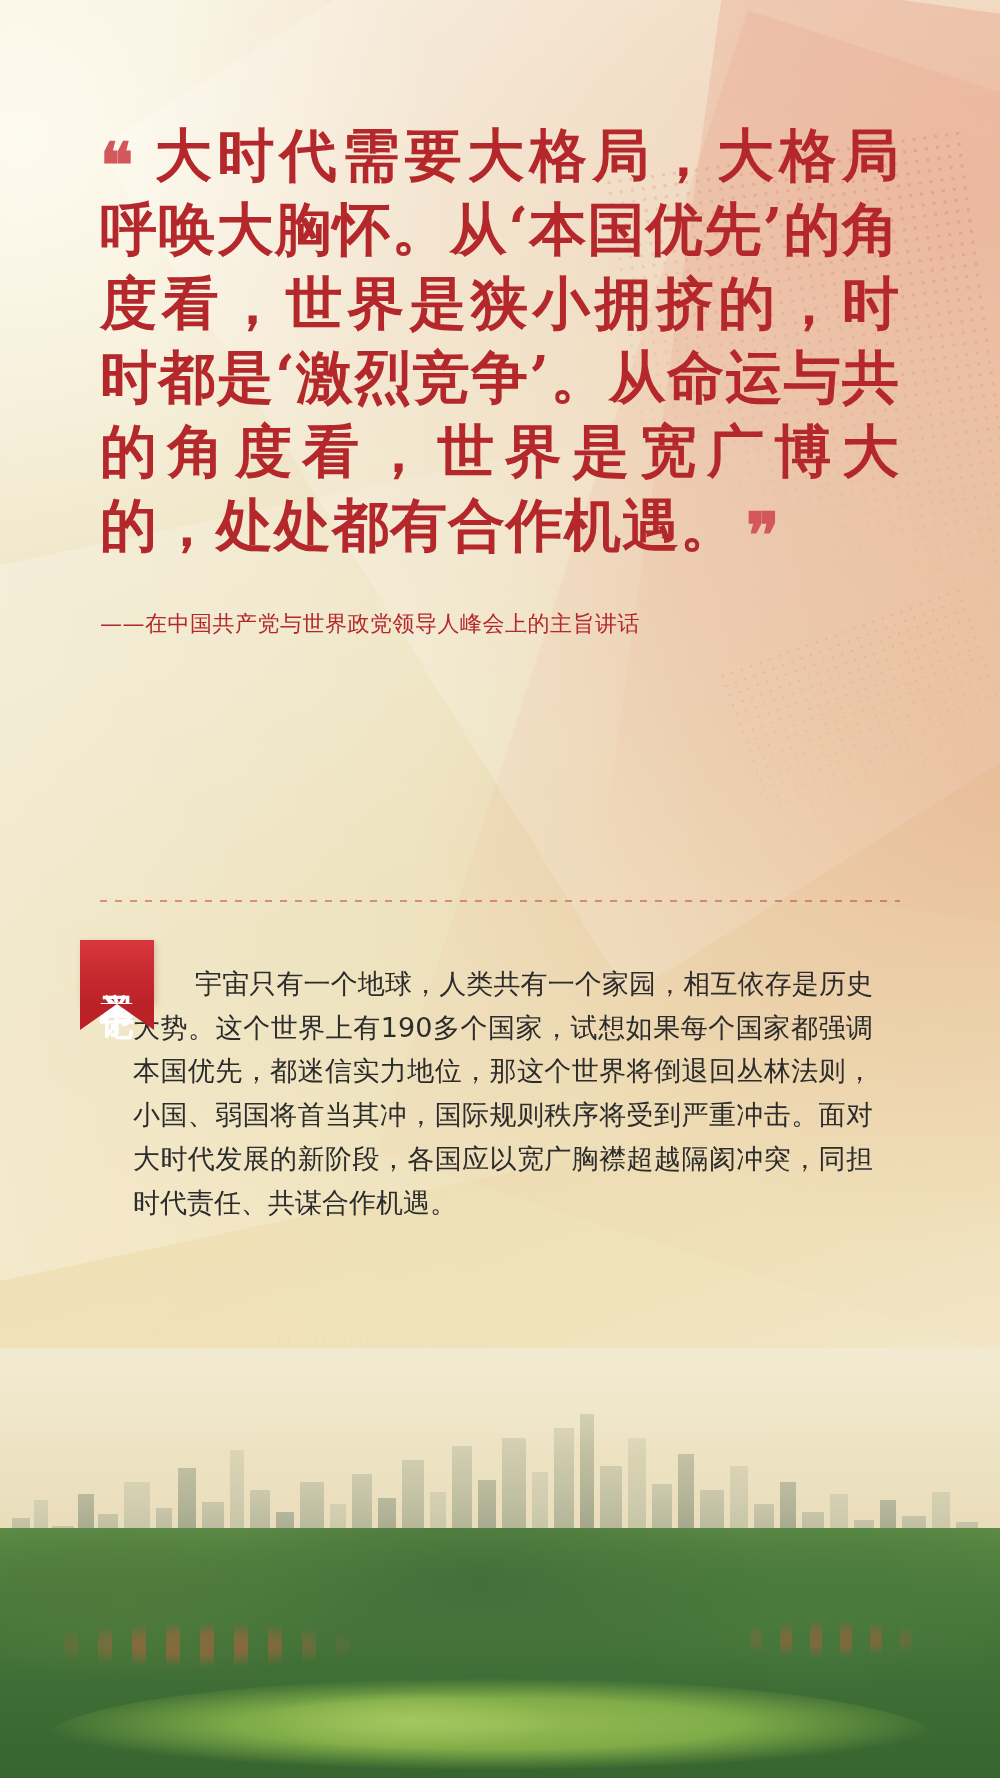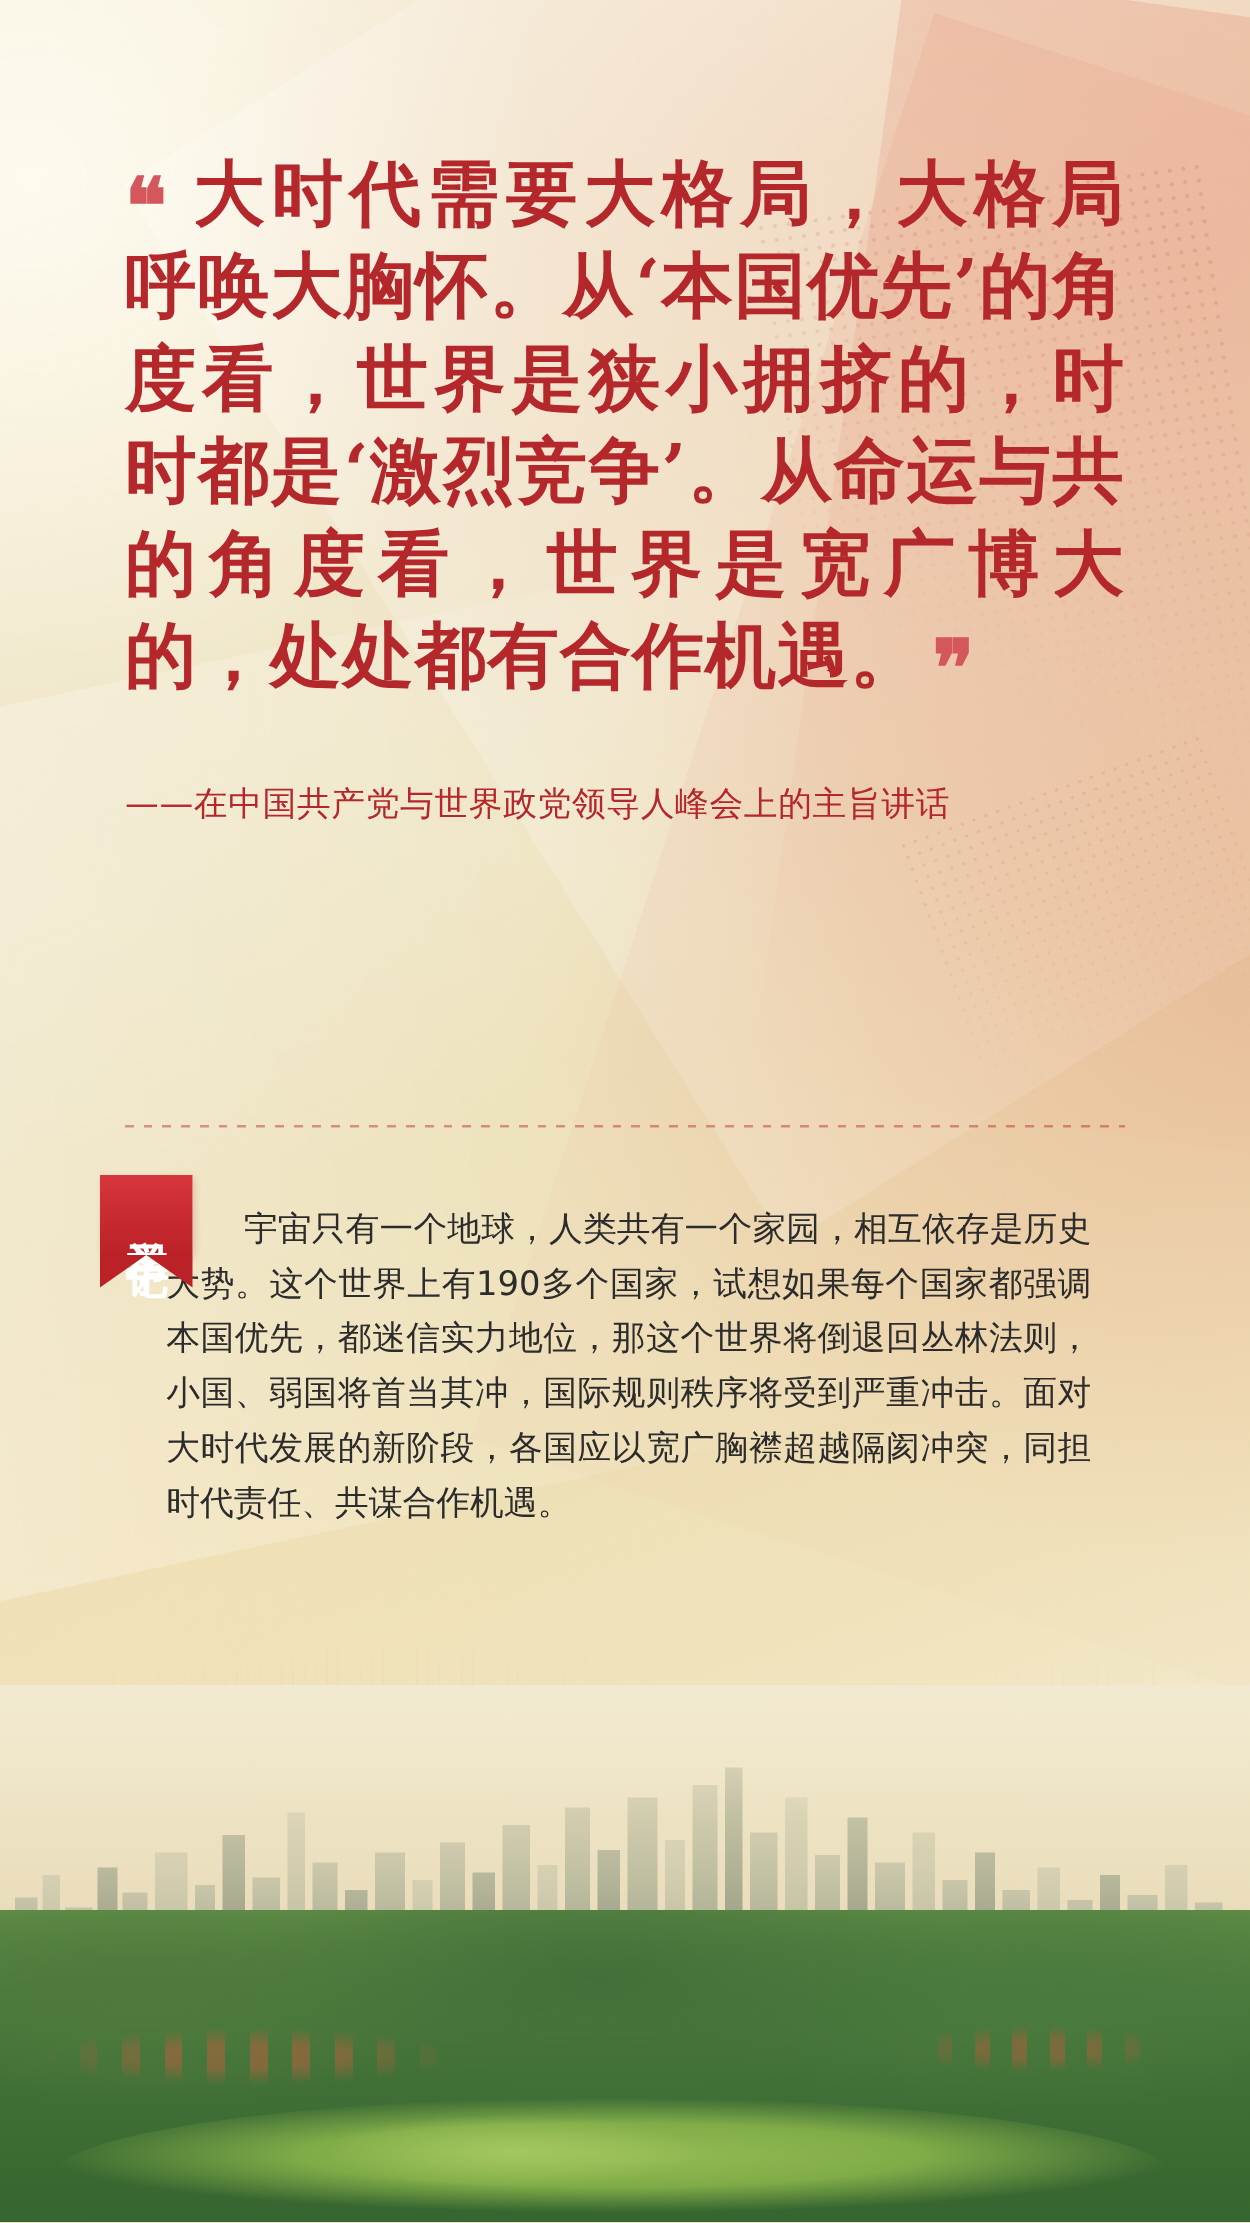--- a/index.html
+++ b/index.html
@@ -144,23 +144,23 @@
     font-weight: bold;
     font-size: 62px;
     line-height: 0;
     position: relative;
     top: 12px;
   }
   .qmark-open { margin-right: 16px; }
   .qmark-close { margin-left: 8px; }
 
   .attribution {
-    margin-top: 60px;
+    margin-top: 44px;
     color: #b4272b;
-    font-size: 27px;
+    font-size: 22px;
     line-height: 1.55;
     letter-spacing: 0.5px;
     font-family: "DejaVu Sans", "Liberation Sans", sans-serif;
     width: 760px;
   }
 
   
   .divider {
     position: absolute;
     left: 100px;

